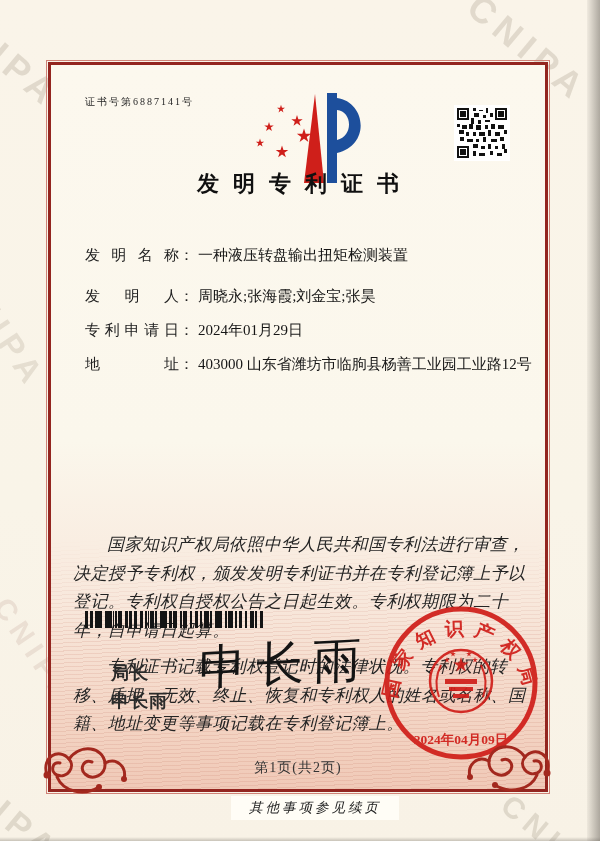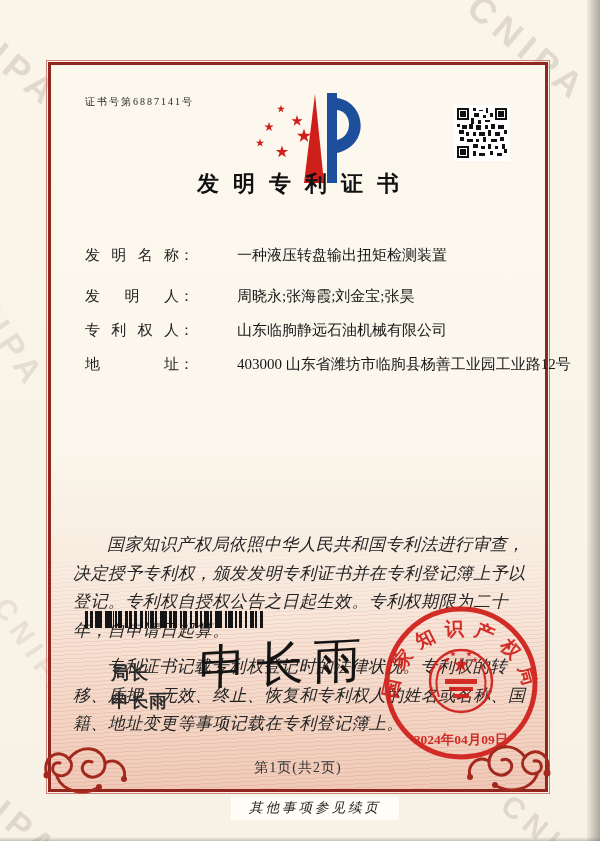--- a/index.html
+++ b/index.html
@@ -49,21 +49,21 @@
   .title{position:absolute;left:0;top:104px;width:100%;text-align:center;
     font-size:22px;font-weight:bold;letter-spacing:14px;text-indent:14px;color:#101010;}
 
   
   .fields{position:absolute;left:34px;top:180px;width:445px;font-size:15px;line-height:20px;}
   .frow{margin-bottom:14px;white-space:nowrap;}
   .frow.first{margin-bottom:21px;}
   .flabel{display:inline-block;width:94px;text-align:justify;text-align-last:justify;
     -moz-text-align-last:justify;vertical-align:top;color:#222;}
   .fcolon{display:inline-block;margin-right:4px;color:#222;}
-  .fvalue{color:#161616;margin-left:39px;}
+  .fvalue{color:#161616;}
   .fgroup1{display:inline-block;width:218px;}
 
   
   .body-text{position:absolute;left:22px;right:16px;top:420px;
     font-size:17px;font-style:italic;line-height:1.68;letter-spacing:.4px;color:#242424;margin-top:46px;}
   .body-text p{margin:0 0 8px 0;text-indent:2em;}
 
   .barcode{position:absolute;left:34px;top:546px;width:178px;height:17px;
     background-image:
       repeating-linear-gradient(90deg,#141414 0 2px,transparent 2px 5px),
@@ -188,21 +188,21 @@
     <div class="title">发明专利证书</div>
 
     <div class="fields">
       <div class="frow first">
         <span class="flabel">发明名称</span><span class="fcolon">：</span><span class="fvalue">一种液压转盘输出扭矩检测装置</span>
       </div>
       <div class="frow">
         <span class="flabel">发明人</span><span class="fcolon">：</span><span class="fvalue">周晓永;张海霞;刘金宝;张昊</span>
       </div>
       <div class="frow">
-        <span class="flabel">专利权人</span><span class="fcolon">：</span><span class="fvalue">山东临朐静远石油机械有限公司</span>
+        <span class="flabel">专利申请日</span><span class="fcolon">：</span><span class="fvalue">2024年01月29日</span>
       </div>
       <div class="frow">
         <span class="flabel">地址</span><span class="fcolon">：</span><span class="fvalue">403000 山东省潍坊市临朐县杨善工业园工业路12号</span>
       </div>
     </div>
 
     <div class="body-text">
       <p>国家知识产权局依照中华人民共和国专利法进行审查，决定授予专利权，颁发发明专利证书并在专利登记簿上予以登记。专利权自授权公告之日起生效。专利权期限为二十年，自申请日起算。</p>
       <p>专利证书记载专利权登记时的法律状况。专利权的转移、质押、无效、终止、恢复和专利权人的姓名或名称、国籍、地址变更等事项记载在专利登记簿上。</p>
     </div>

